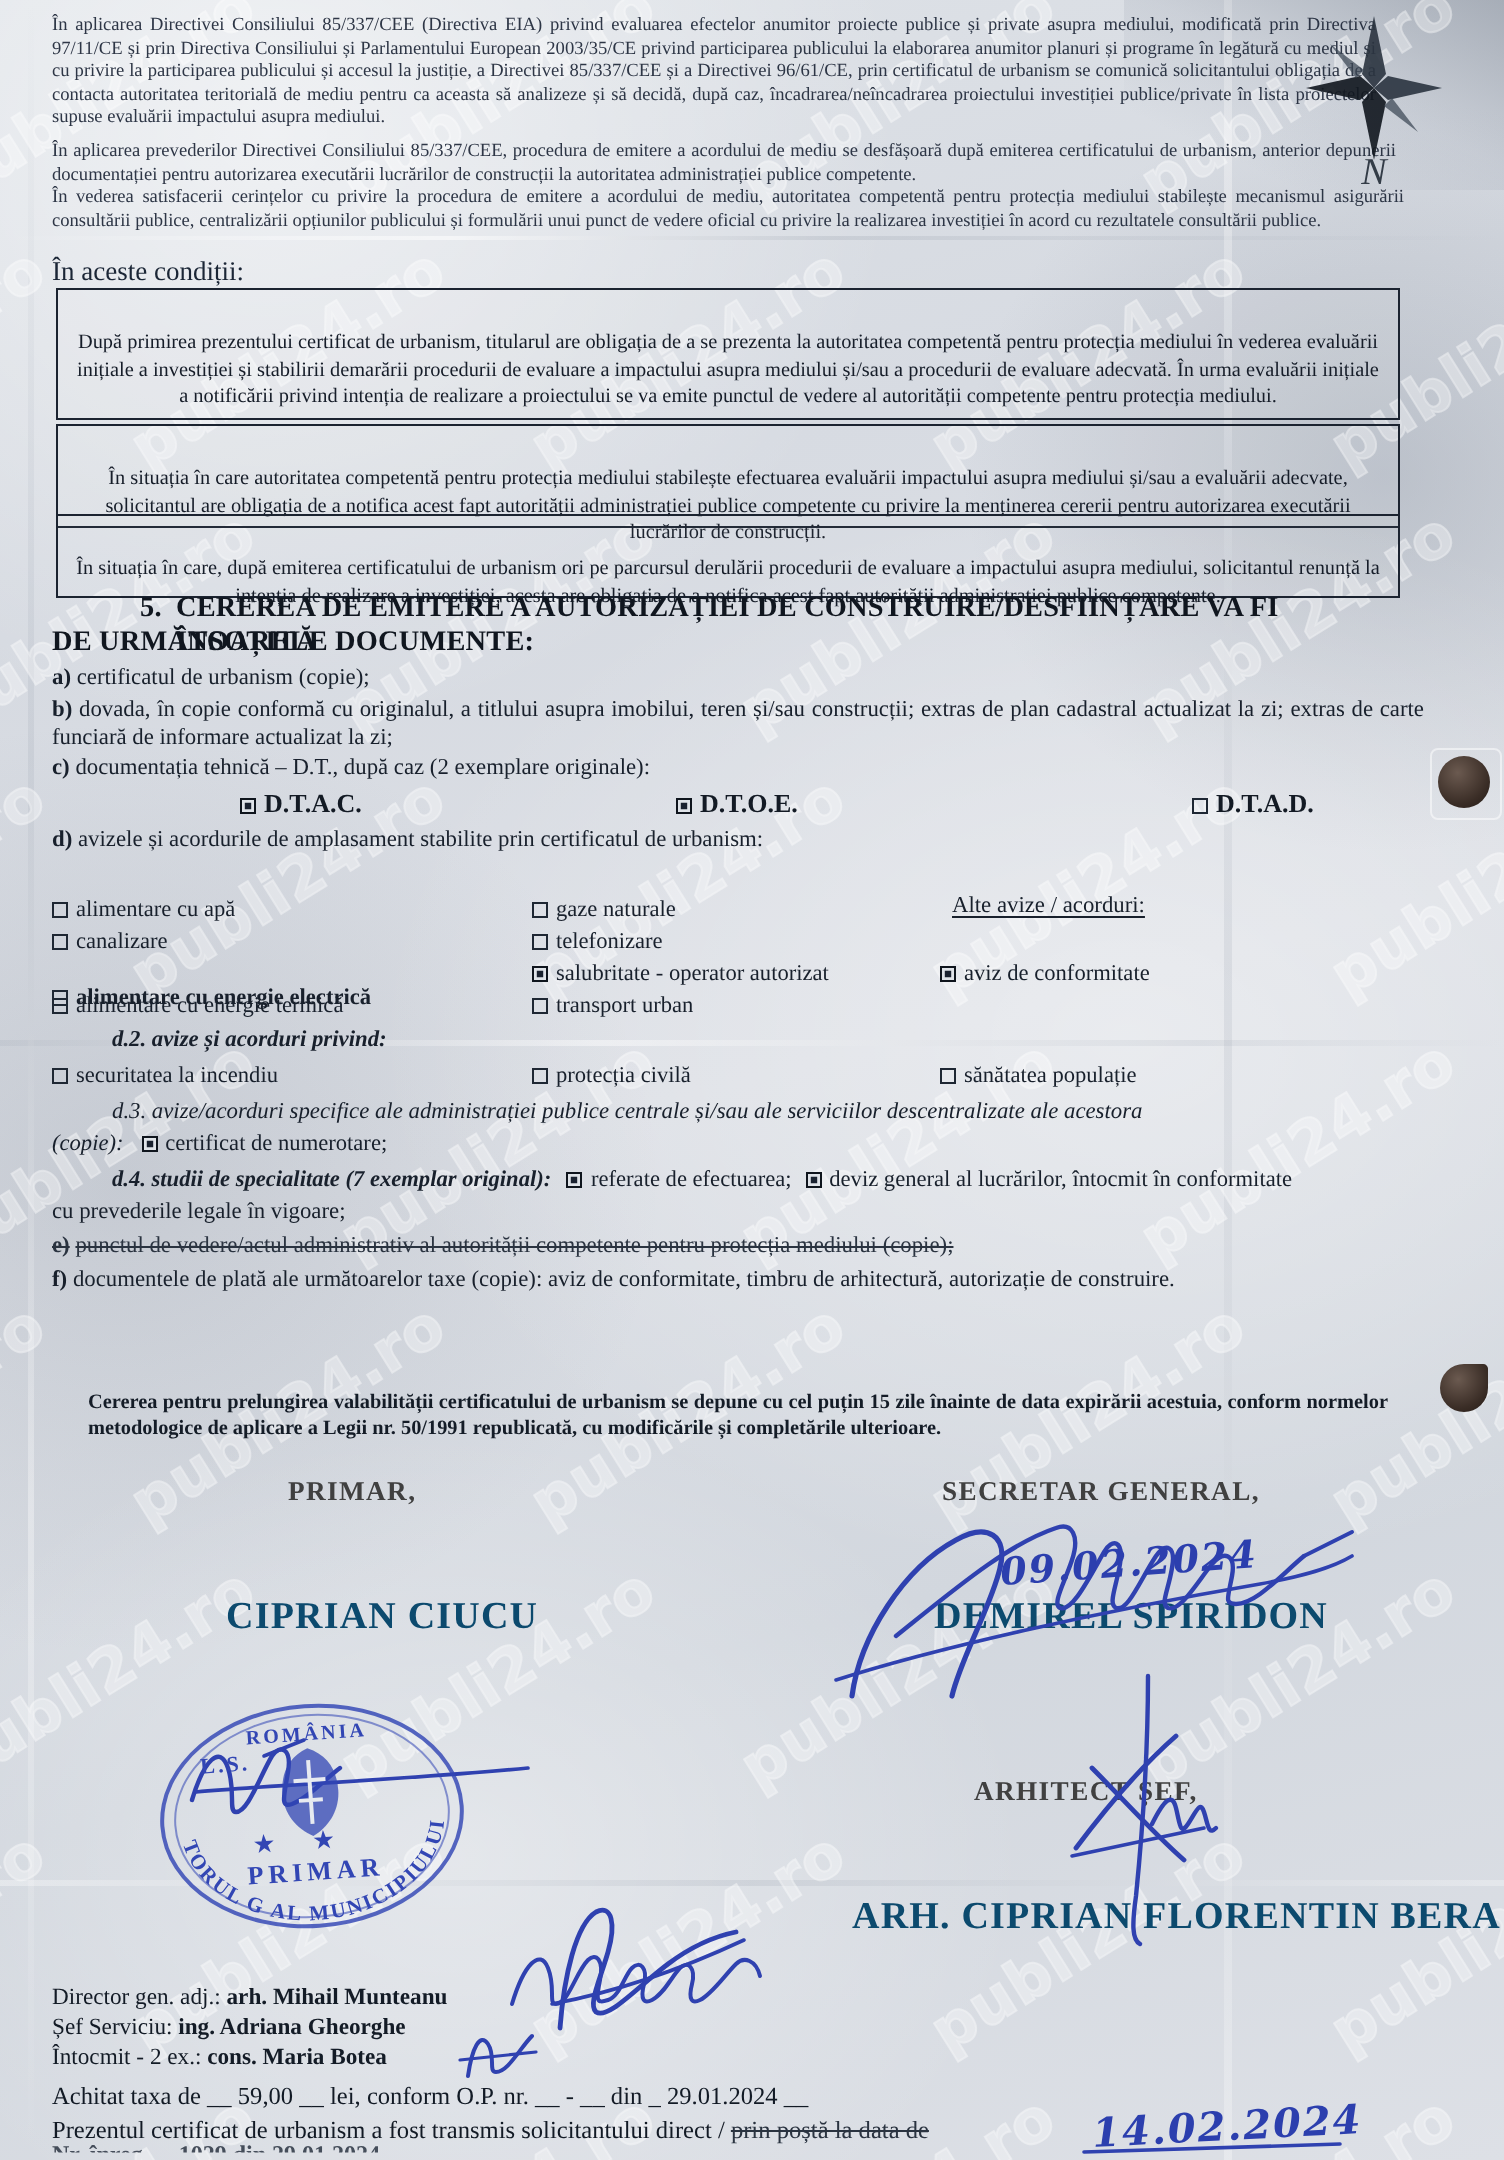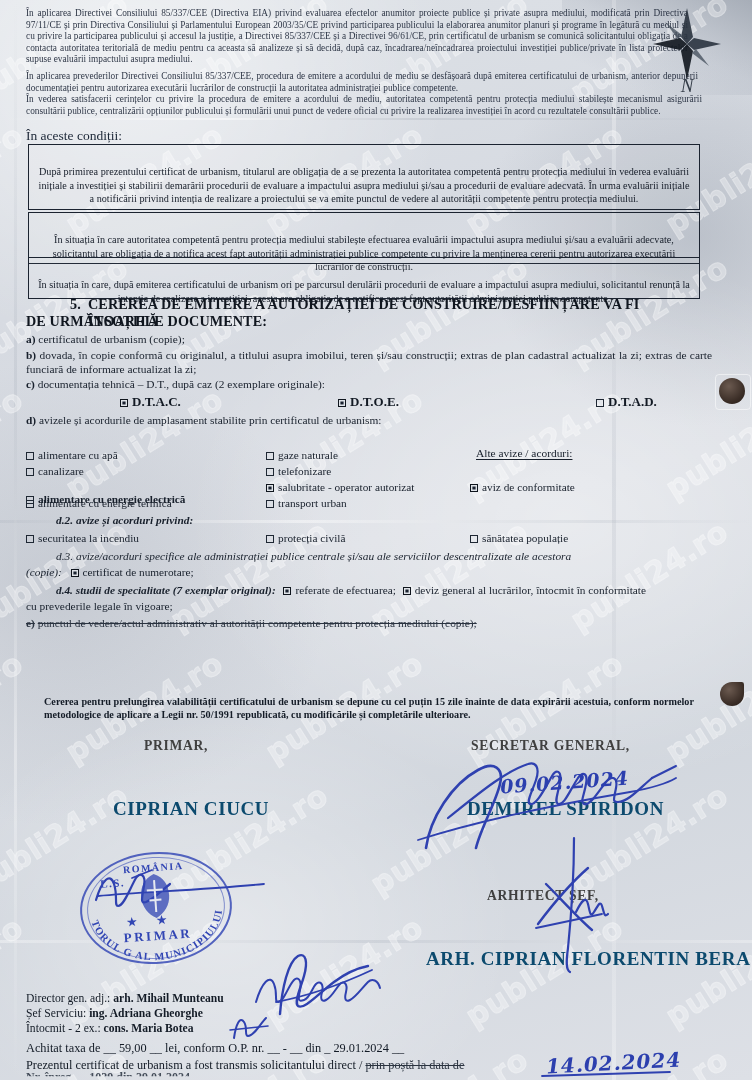--- a/index.html
+++ b/index.html
@@ -331,20 +331,24 @@
     <span class="cb on" style="margin-left:5px;"></span><span>referate de efectuarea;</span>
     <span class="cb on" style="margin-left:4px;"></span><span>deviz general al lucrărilor, întocmit în conformitate</span>
   </div>
   <div class="doc-line" style="left:26px;top:599px;width:660px;">cu prevederile legale în vigoare;</div>
 
   <div class="doc-line" style="left:26px;top:616px;width:660px;">
     <b class="strike">e)</b>
     <span class="strike">punctul de vedere/actul administrativ al autorității competente pentru protecția mediului (copie);</span>
   </div>
 
+  <div class="doc-line" style="left:26px;top:633px;width:680px;">
+    <b>f)</b>
+    <span>documentele de plată ale următoarelor taxe (copie): aviz de conformitate, timbru de arhitectură, autorizație de construire.</span>
+  </div>
 
   <div class="prelung" style="left:44px;top:695px;width:650px;">Cererea pentru prelungirea valabilității certificatului de urbanism se depune cu cel puțin 15 zile înainte de data expirării acestuia, conform normelor metodologice de aplicare a Legii nr. 50/1991 republicată, cu modificările și completările ulterioare.</div>
 
   <div class="sig-title" style="left:144px;top:738px;">PRIMAR,</div>
   <div class="sig-name" style="left:113px;top:798px;">CIPRIAN CIUCU</div>
 
   <div class="sig-title" style="left:471px;top:738px;">SECRETAR GENERAL,</div>
   <div class="sig-name" style="left:467px;top:798px;">DEMIREL SPIRIDON</div>
 
   <div class="sig-title" style="left:487px;top:888px;">ARHITECT ȘEF,</div>

